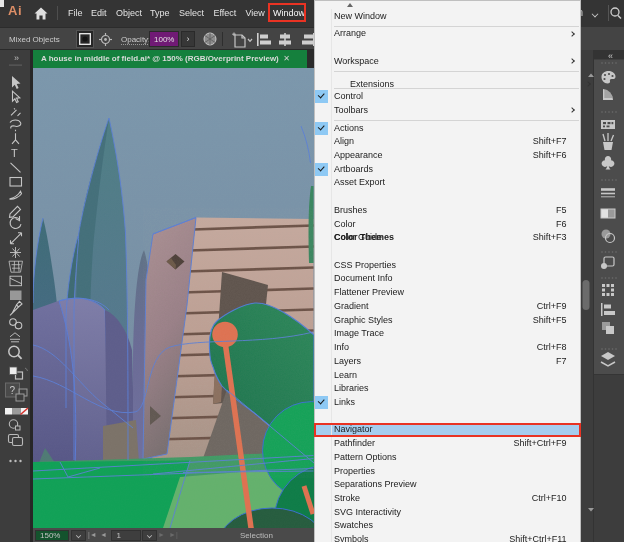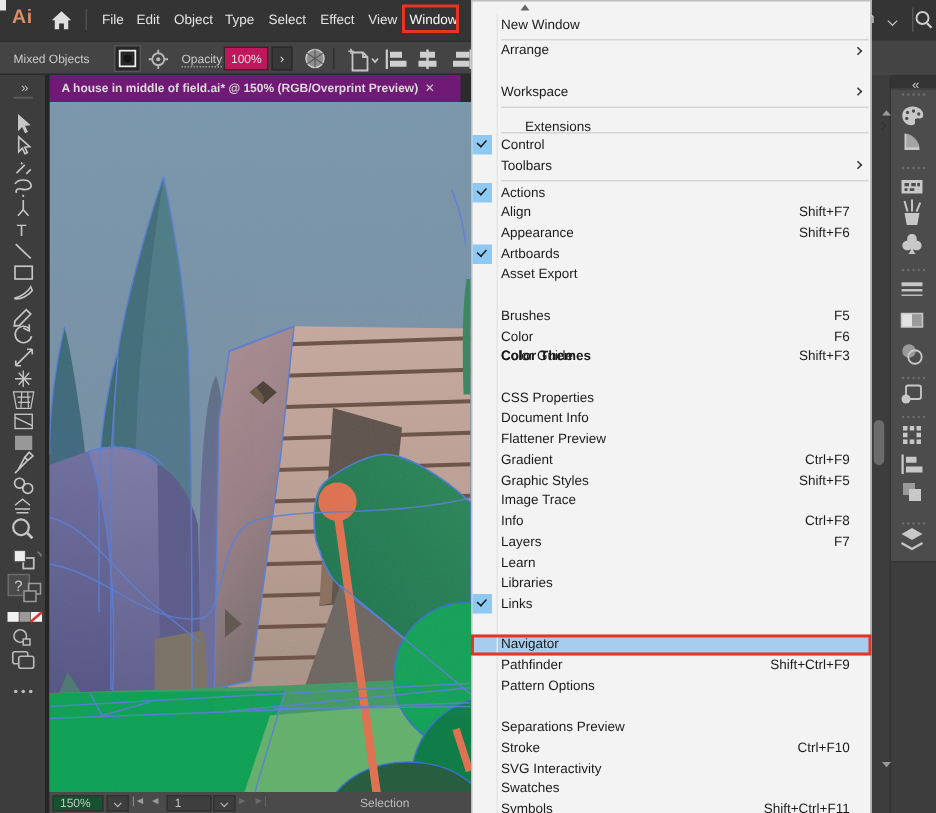--- a/index.html
+++ b/index.html
@@ -2,21 +2,21 @@
 <html><head><meta charset="utf-8">
 <style>
 *{margin:0;padding:0;box-sizing:border-box}
 html,body{width:624px;height:542px;overflow:hidden;background:#333;
  font-family:"Liberation Sans",sans-serif;-webkit-font-smoothing:antialiased}
 #app{position:relative;width:624px;height:542px;overflow:hidden}
 .bar-top{position:absolute;left:0;top:0;width:624px;height:27px;background:#343434}
 .bar-ctl{position:absolute;left:0;top:27px;width:624px;height:23px;background:#444444;border-top:1px solid #2c2c2c;border-bottom:1px solid #2a2a2a}
 .bar-tab{position:absolute;left:0;top:50px;width:624px;height:18px;background:#2b2b2b}
 .tm{position:absolute;top:7px;color:#e3e3e3;font-size:9px;line-height:12px}
-.tab{position:absolute;left:33px;top:50px;width:274px;height:18px;background:#701a75;color:#dadada;font-size:8px;font-weight:bold;line-height:18px;padding-left:8px;white-space:nowrap}
+.tab{position:absolute;left:33px;top:50px;width:274px;height:18px;background:#15803d;color:#dadada;font-size:8px;font-weight:bold;line-height:18px;padding-left:8px;white-space:nowrap}
 .statusbar{position:absolute;left:33px;top:528px;width:547px;height:14px;background:#4a4a4a;color:#c3c3c3;font-size:8px}
 .menu{position:absolute;left:313.5px;top:0;width:267.0px;height:542px;background:#f3f3f3;border:1px solid #bfbfbf;border-bottom:none;z-index:4}
 .mi{position:absolute;left:0;width:100%;height:13.8px;line-height:13.8px;font-size:9px;color:#1b1b1b}
 .mi .lbl{position:absolute;left:19.5px;top:0}
 .mi .sc{position:absolute;right:13px;top:0}
 .mi .ar{position:absolute;right:6px;top:4.4px;width:4px;height:4px;border-right:1.2px solid #333;border-top:1.2px solid #333;transform:rotate(45deg)}
 .chk{position:absolute;left:0;top:0.3px;width:13px;height:13.2px;background:#8ec9f4}
 .ck{position:absolute;left:3px;top:3.2px;width:6px;height:3.5px;border-left:1.4px solid #1a1a1a;border-bottom:1.4px solid #1a1a1a;transform:rotate(-48deg)}
 .msep{position:absolute;left:19px;right:1px;height:1px;background:#d4d4d4}
 .redbox{position:absolute;border:2px solid #e93323;z-index:6}
@@ -58,21 +58,21 @@
       </svg>
  <svg style="position:absolute;left:99px;top:5px" width="13" height="13" viewBox="0 0 13 13">
         <circle cx="6.5" cy="6.5" r="4" fill="none" stroke="#b9b9b9" stroke-width="1.2"></circle>
         <circle cx="6.5" cy="6.5" r="1.4" fill="#b9b9b9"></circle>
         <line x1="6.5" y1="0" x2="6.5" y2="2.5" stroke="#b9b9b9" stroke-width="1.2"></line>
         <line x1="6.5" y1="10.5" x2="6.5" y2="13" stroke="#b9b9b9" stroke-width="1.2"></line>
         <line x1="0" y1="6.5" x2="2.5" y2="6.5" stroke="#b9b9b9" stroke-width="1.2"></line>
         <line x1="10.5" y1="6.5" x2="13" y2="6.5" stroke="#b9b9b9" stroke-width="1.2"></line>
       </svg>
  <span style="position:absolute;left:121px;top:7px;font-size:8px;color:#cccccc;border-bottom:1px dotted #9a9a9a">Opacity:</span>
- <div style="position:absolute;left:149px;top:3px;width:30px;height:16px;background:#be185d;border:1px solid #2a2a2a;color:#e0e0e0;font-size:8px;line-height:15px;padding-left:4px">100%</div>
+ <div style="position:absolute;left:149px;top:3px;width:30px;height:16px;background:#701a75;border:1px solid #2a2a2a;color:#e0e0e0;font-size:8px;line-height:15px;padding-left:4px">100%</div>
  <div style="position:absolute;left:181px;top:3px;width:14px;height:16px;background:#373737;border:1px solid #2a2a2a;color:#ddd;font-size:9px;line-height:14px;text-align:center">›</div>
  <svg style="position:absolute;left:203px;top:4px" width="14" height="14" viewBox="0 0 14 14">
         <circle cx="7" cy="7" r="6" fill="#8d8d8d"></circle>
         <circle cx="7" cy="7" r="6" fill="none" stroke="#c9c9c9" stroke-width="1"></circle>
         <path d="M7,1 L7,13 M1.8,3.5 L12.2,10.5 M1.8,10.5 L12.2,3.5" stroke="#5a5a5a" stroke-width="0.8"></path>
       </svg>
  <div style="position:absolute;left:222px;top:4px;width:1px;height:14px;background:#2e2e2e"></div>
  <svg style="position:absolute;left:231px;top:3px" width="22" height="17" viewBox="0 0 22 17">
         <path d="M4,4 L11,4 L14,7 L14,16 L4,16 Z" fill="none" stroke="#c5c5c5" stroke-width="1.2"></path>
         <path d="M11,4 L11,7 L14,7" fill="none" stroke="#c5c5c5" stroke-width="1.2"></path>
@@ -510,20 +510,23 @@
 <div class="mi" style="top:422.3px;background:#a6cdee;">
         <span class="lbl">Navigator</span>
       </div>
 <div class="mi" style="top:436.1px;">
         <span class="lbl">Pathfinder</span>
         <span class="sc">Shift+Ctrl+F9</span>
       </div>
 <div class="mi" style="top:449.8px;">
         <span class="lbl">Pattern Options</span>
       </div>
+<div class="mi" style="top:463.5px;">
+        <span class="lbl">Properties</span>
+      </div>
 <div class="mi" style="top:477.2px;">
         <span class="lbl">Separations Preview</span>
       </div>
 <div class="mi" style="top:490.9px;">
         <span class="lbl">Stroke</span>
         <span class="sc">Ctrl+F10</span>
       </div>
 <div class="mi" style="top:504.7px;">
         <span class="lbl">SVG Interactivity</span>
       </div>

